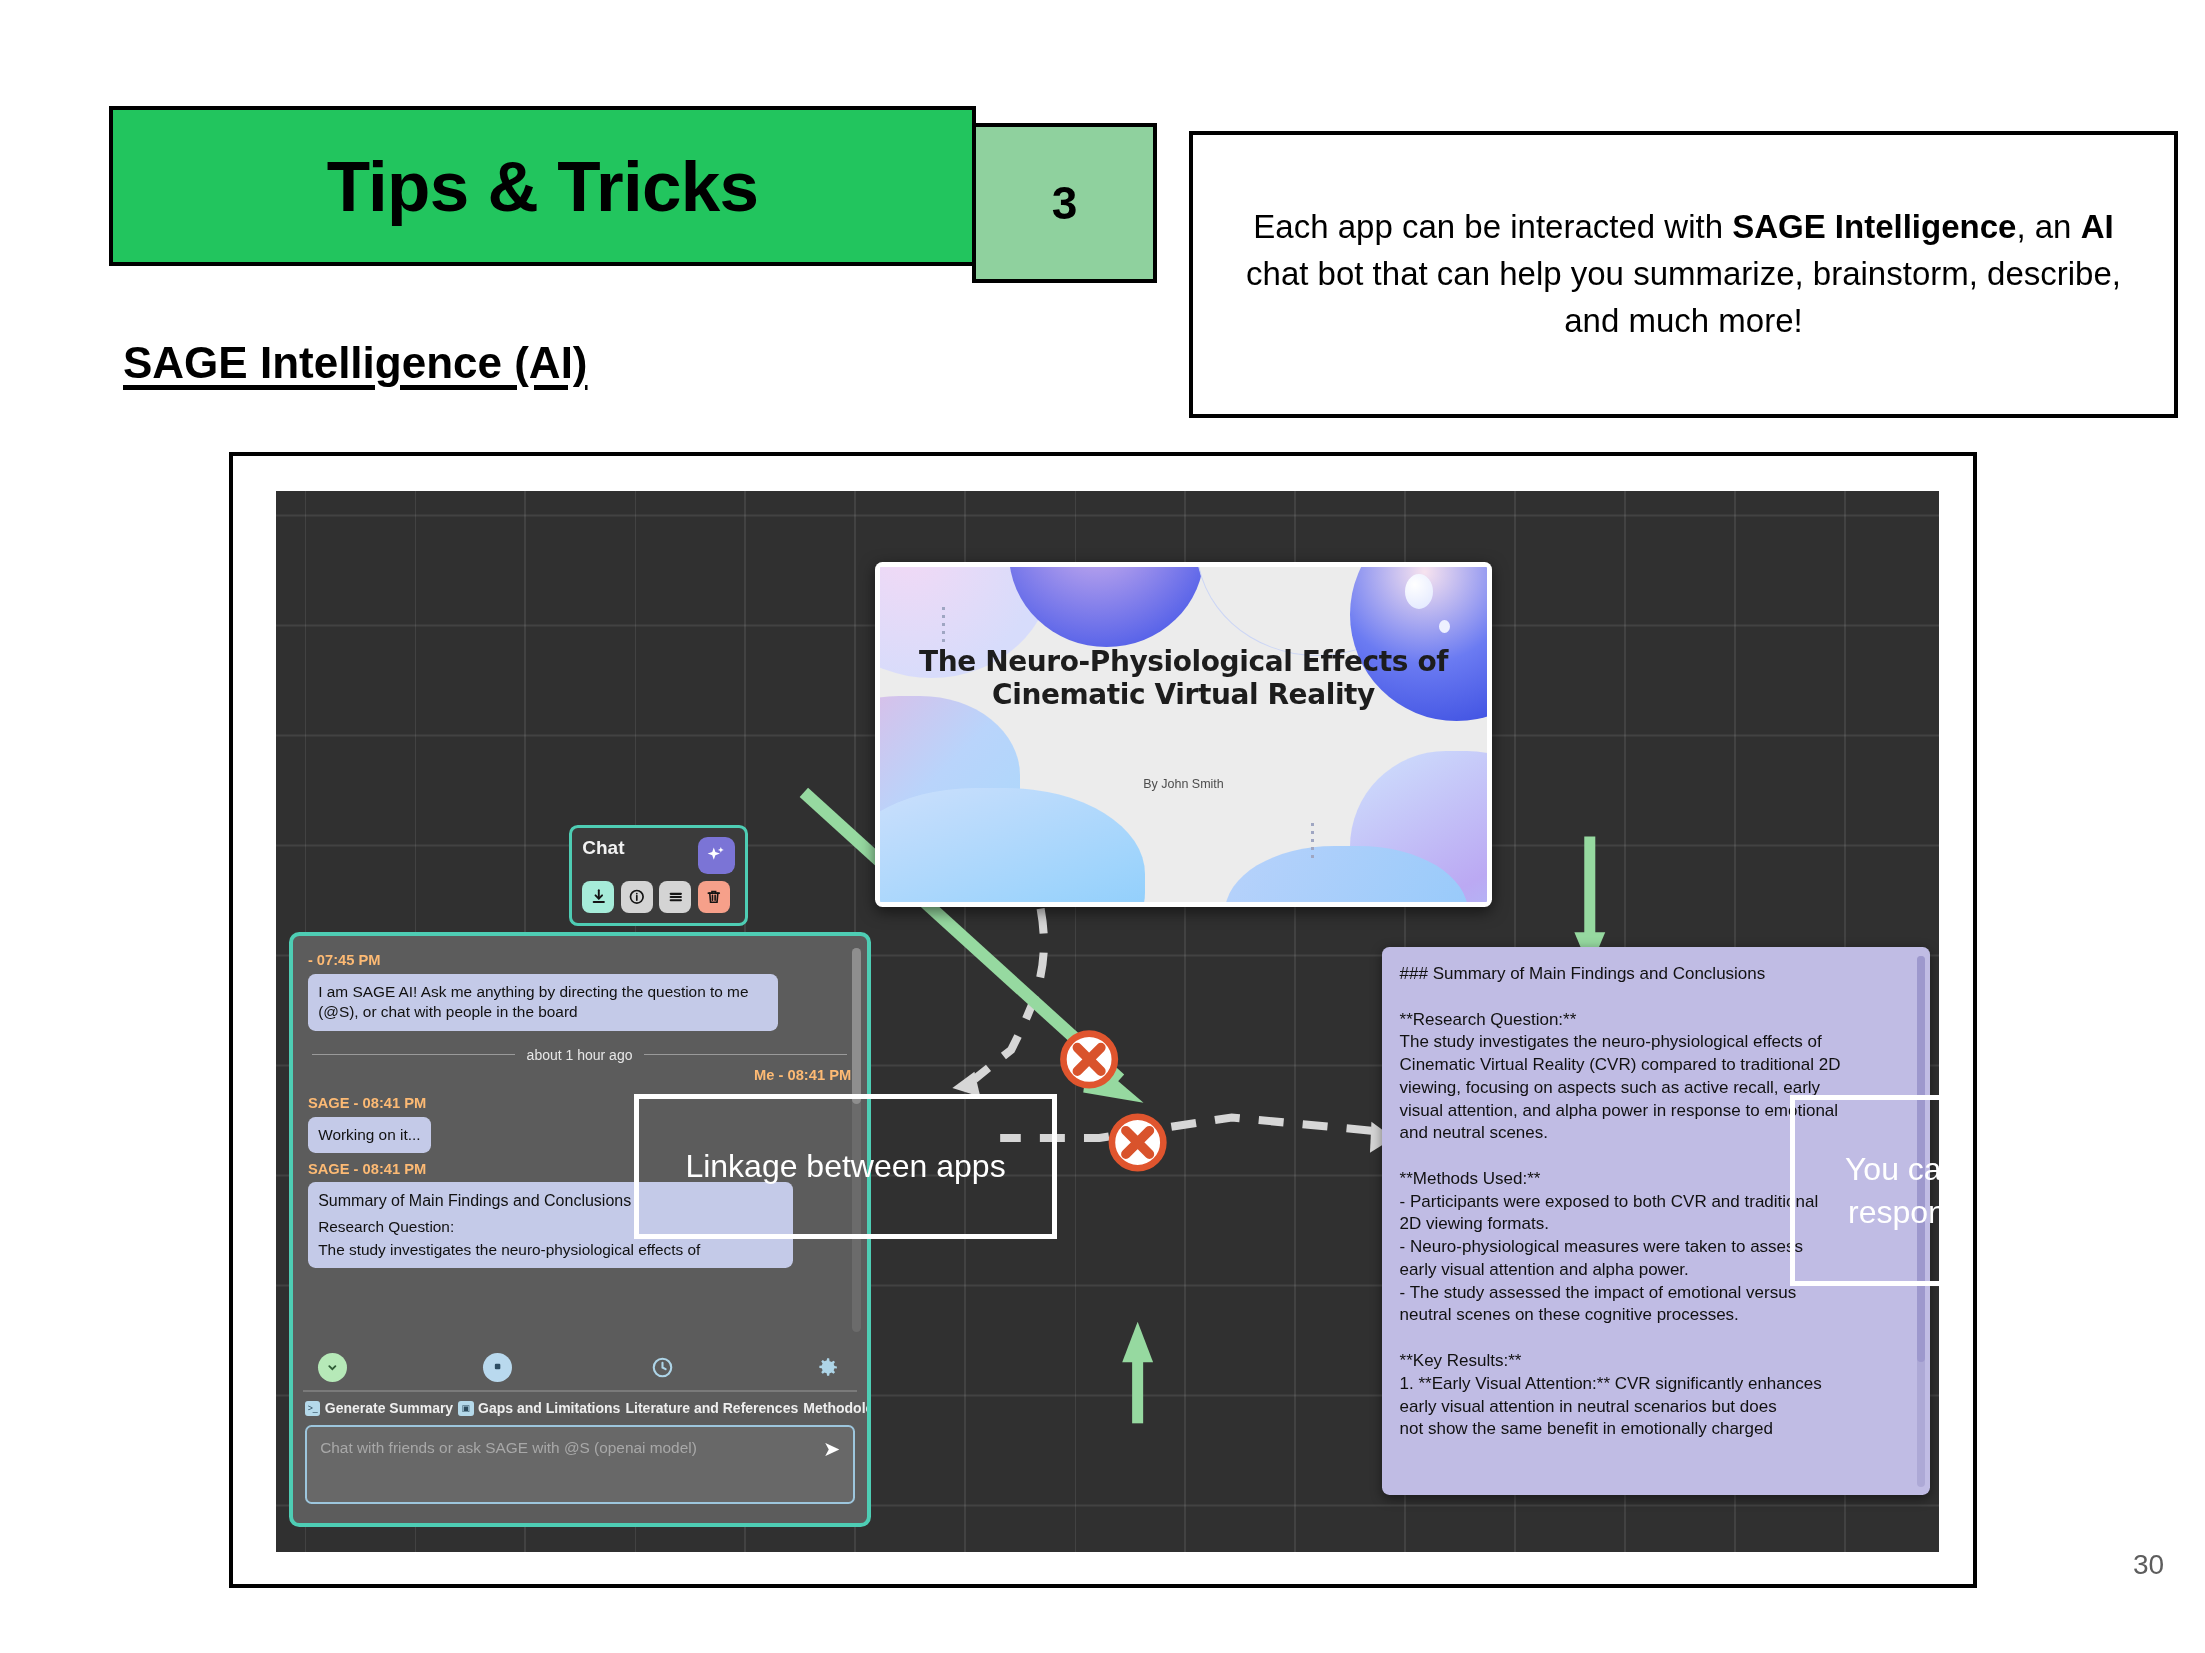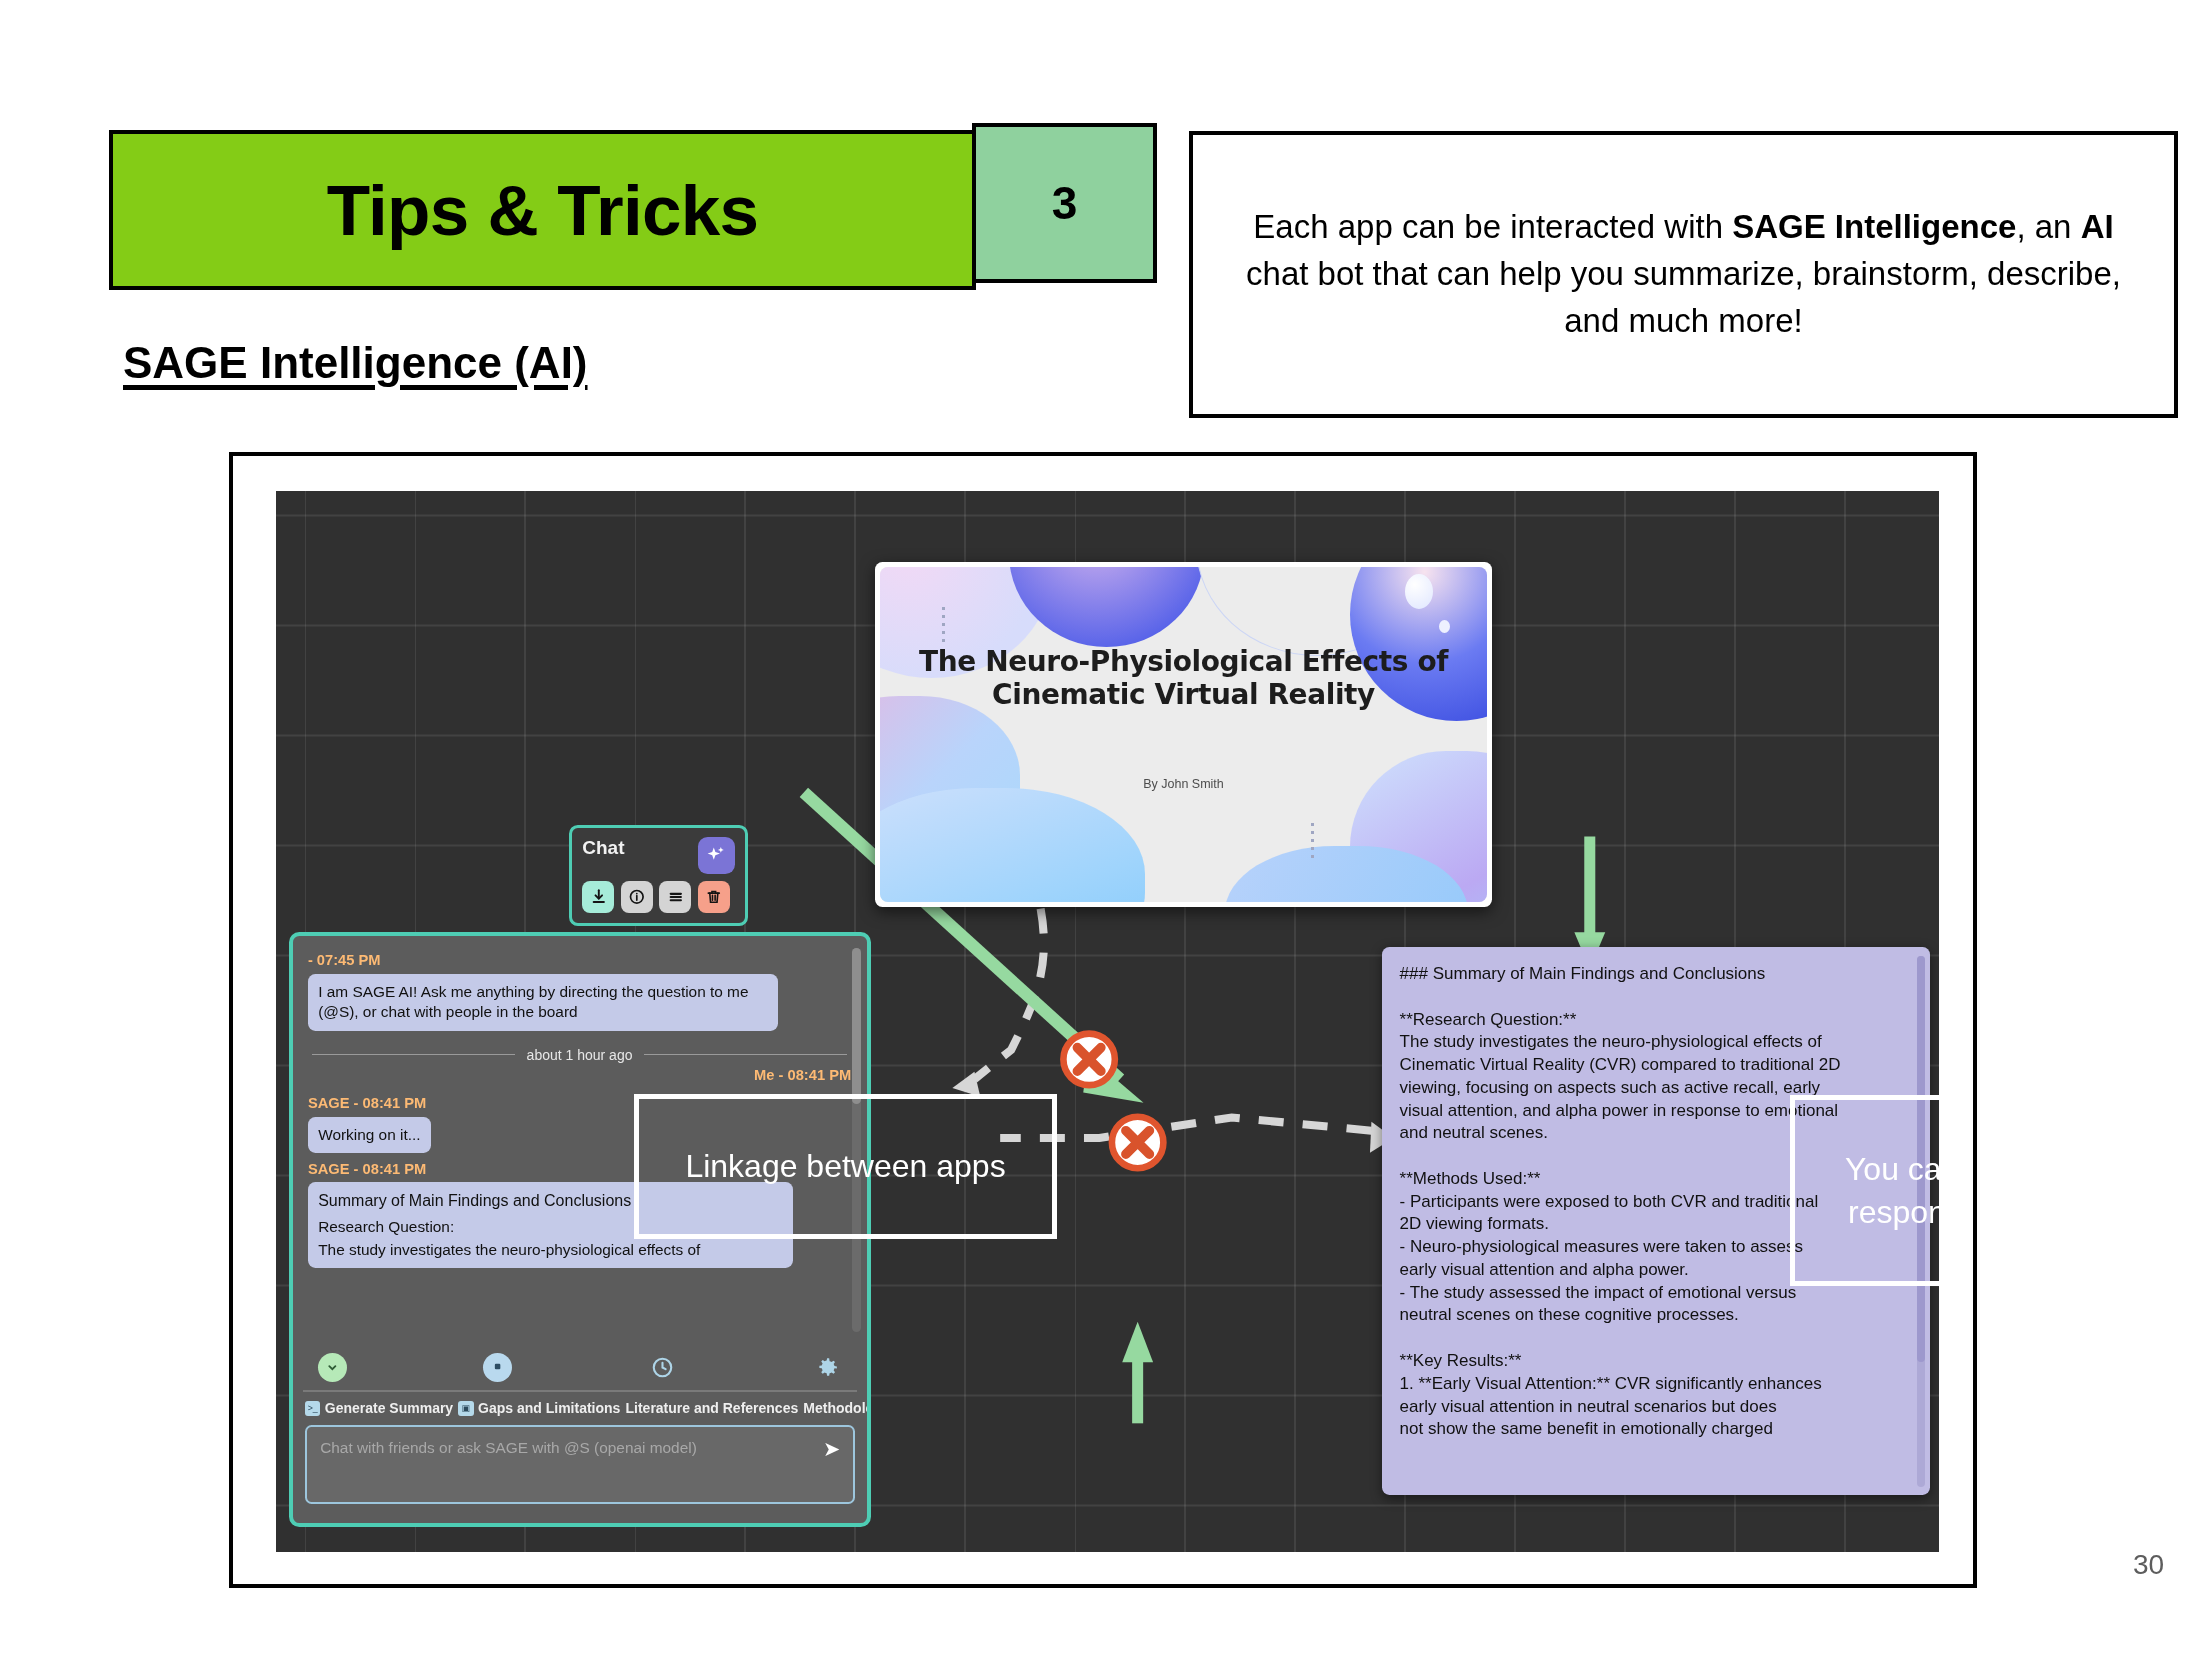--- a/index.html
+++ b/index.html
@@ -6,22 +6,22 @@
   html, body {
     width: 2205px; height: 1654px;
     background: #ffffff;
     font-family: "Liberation Sans", sans-serif;
     overflow: hidden;
   }
   .slide { position: relative; width: 2205px; height: 1654px; background: #fff; }
 
   
   .hdr-title-box {
-    position: absolute; left: 109px; top: 130px; width: 867px; height: 160px;
-    background: #84cc16; border: 4.4px solid #000;
+    position: absolute; left: 109px; top: 106px; width: 867px; height: 160px;
+    background: #22c55e; border: 4.4px solid #000;
     display: flex; align-items: center; justify-content: center;
   }
   .hdr-title {
     font-size: 71px; font-weight: 700; color: #000; letter-spacing: -0.7px;
     font-family: "Liberation Sans", sans-serif; white-space: nowrap;
   }
   .hdr-badge {
     position: absolute; left: 972px; top: 123px; width: 185px; height: 160px;
     background: #8fd19e; border: 4.4px solid #000;
     display: flex; align-items: center; justify-content: center;
@@ -65,21 +65,21 @@
   }
 
   
   .app-slide {
     position: absolute; left: 599px; top: 71px; width: 617px; height: 345px;
     background: #fff; border-radius: 7.4px;
     box-shadow: 0 4.4px 14.7px rgba(0,0,0,.55);
     padding: 5.1px;
   }
   .slide-inner {
-    position: relative; width: 100%; height: 100%; border-radius: 8px;
+    position: relative; width: 100%; height: 100%; border-radius: 1px;
     overflow: hidden; background: #ececec;
   }
   .blob { position: absolute; border-radius: 50%; filter: blur(0.4px); }
   .b1 { left: -70px; top: -110px; width: 243px; height: 221px;
         background: radial-gradient(circle at 40% 40%, #f3d9f5, #d7dcfb 70%); }
   .b2 { left: 129px; top: -107px; width: 195px; height: 187px;
         background: radial-gradient(circle at 45% 35%, #d9b8ef, #4a5ae8 85%); }
   .b3 { left: 316px; top: -132px; width: 243px; height: 221px;
         background: #ececec; border: 1.5px solid #ccd6f5; }
   .b4 { left: 470px; top: -59px; width: 213px; height: 213px;

